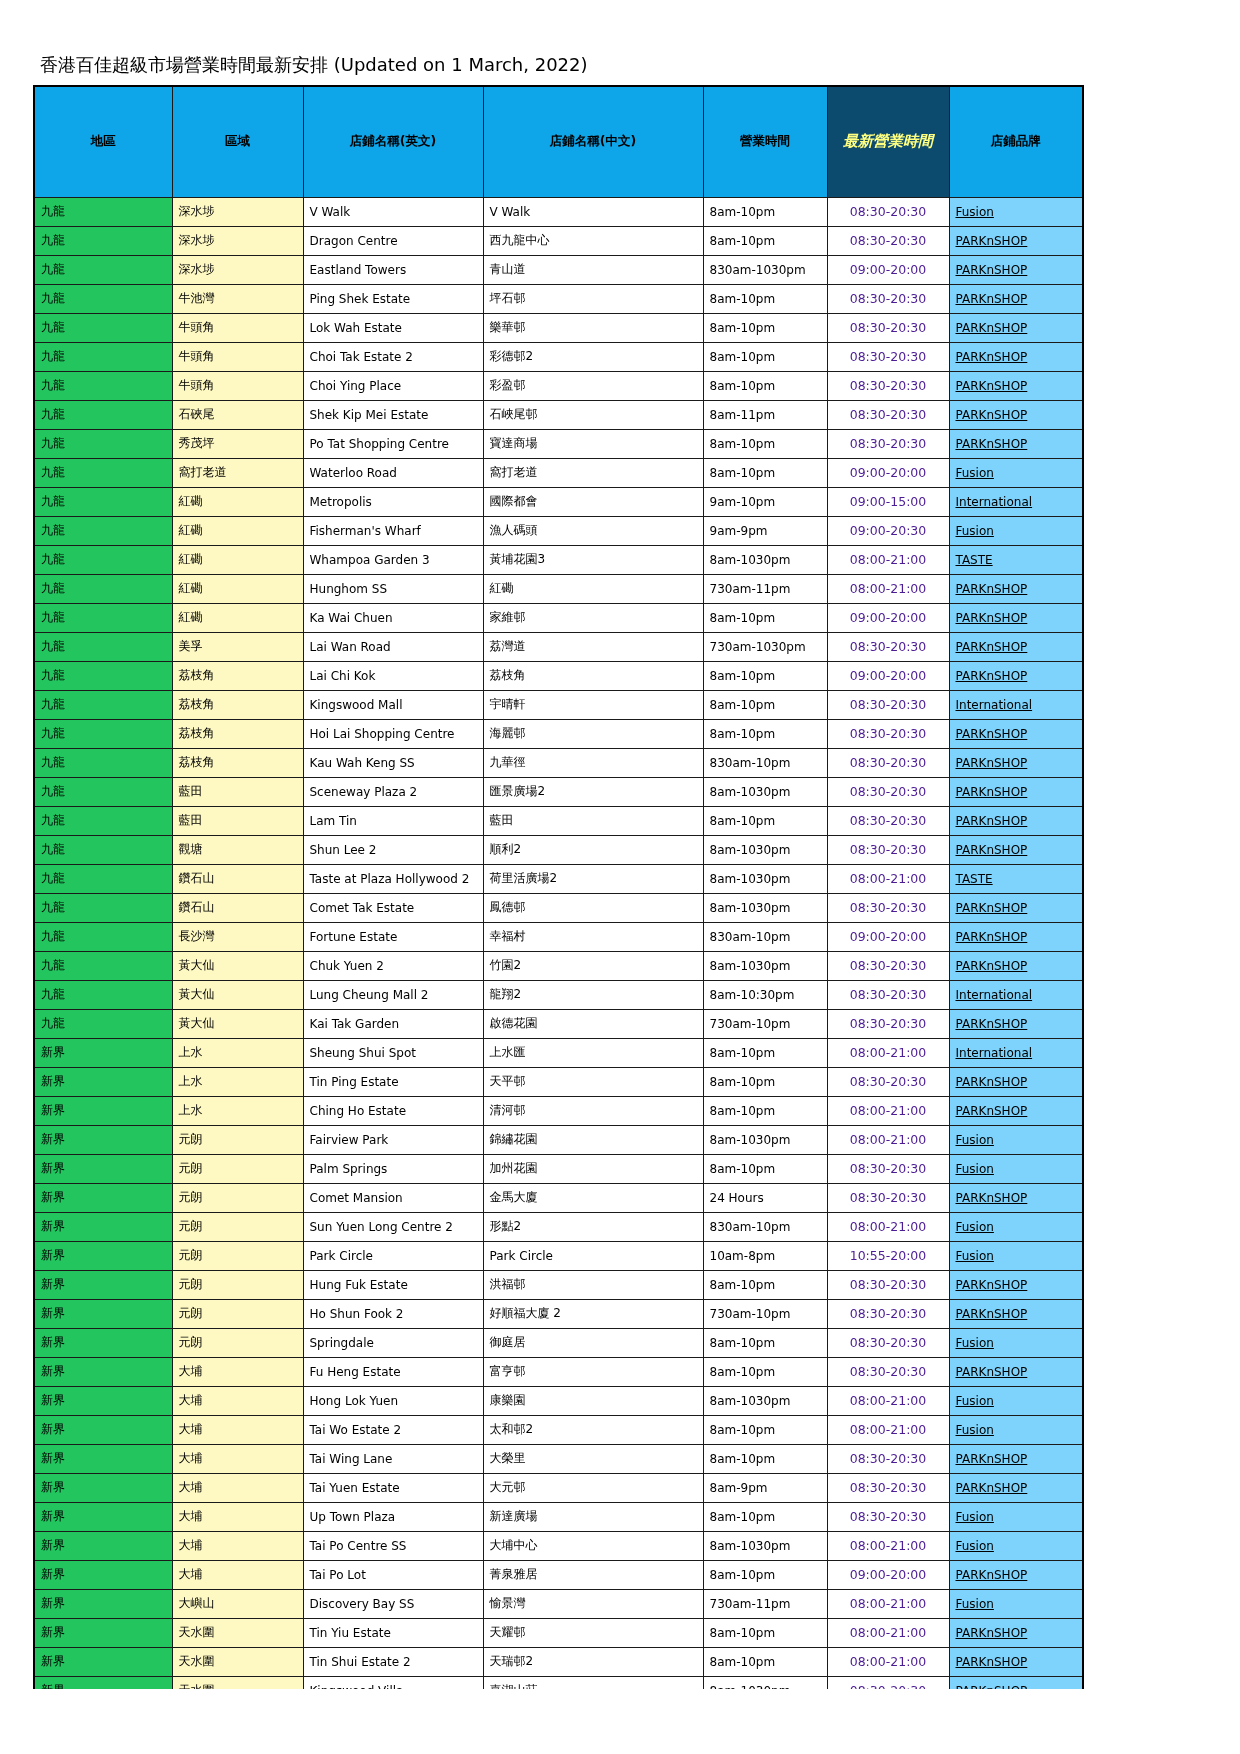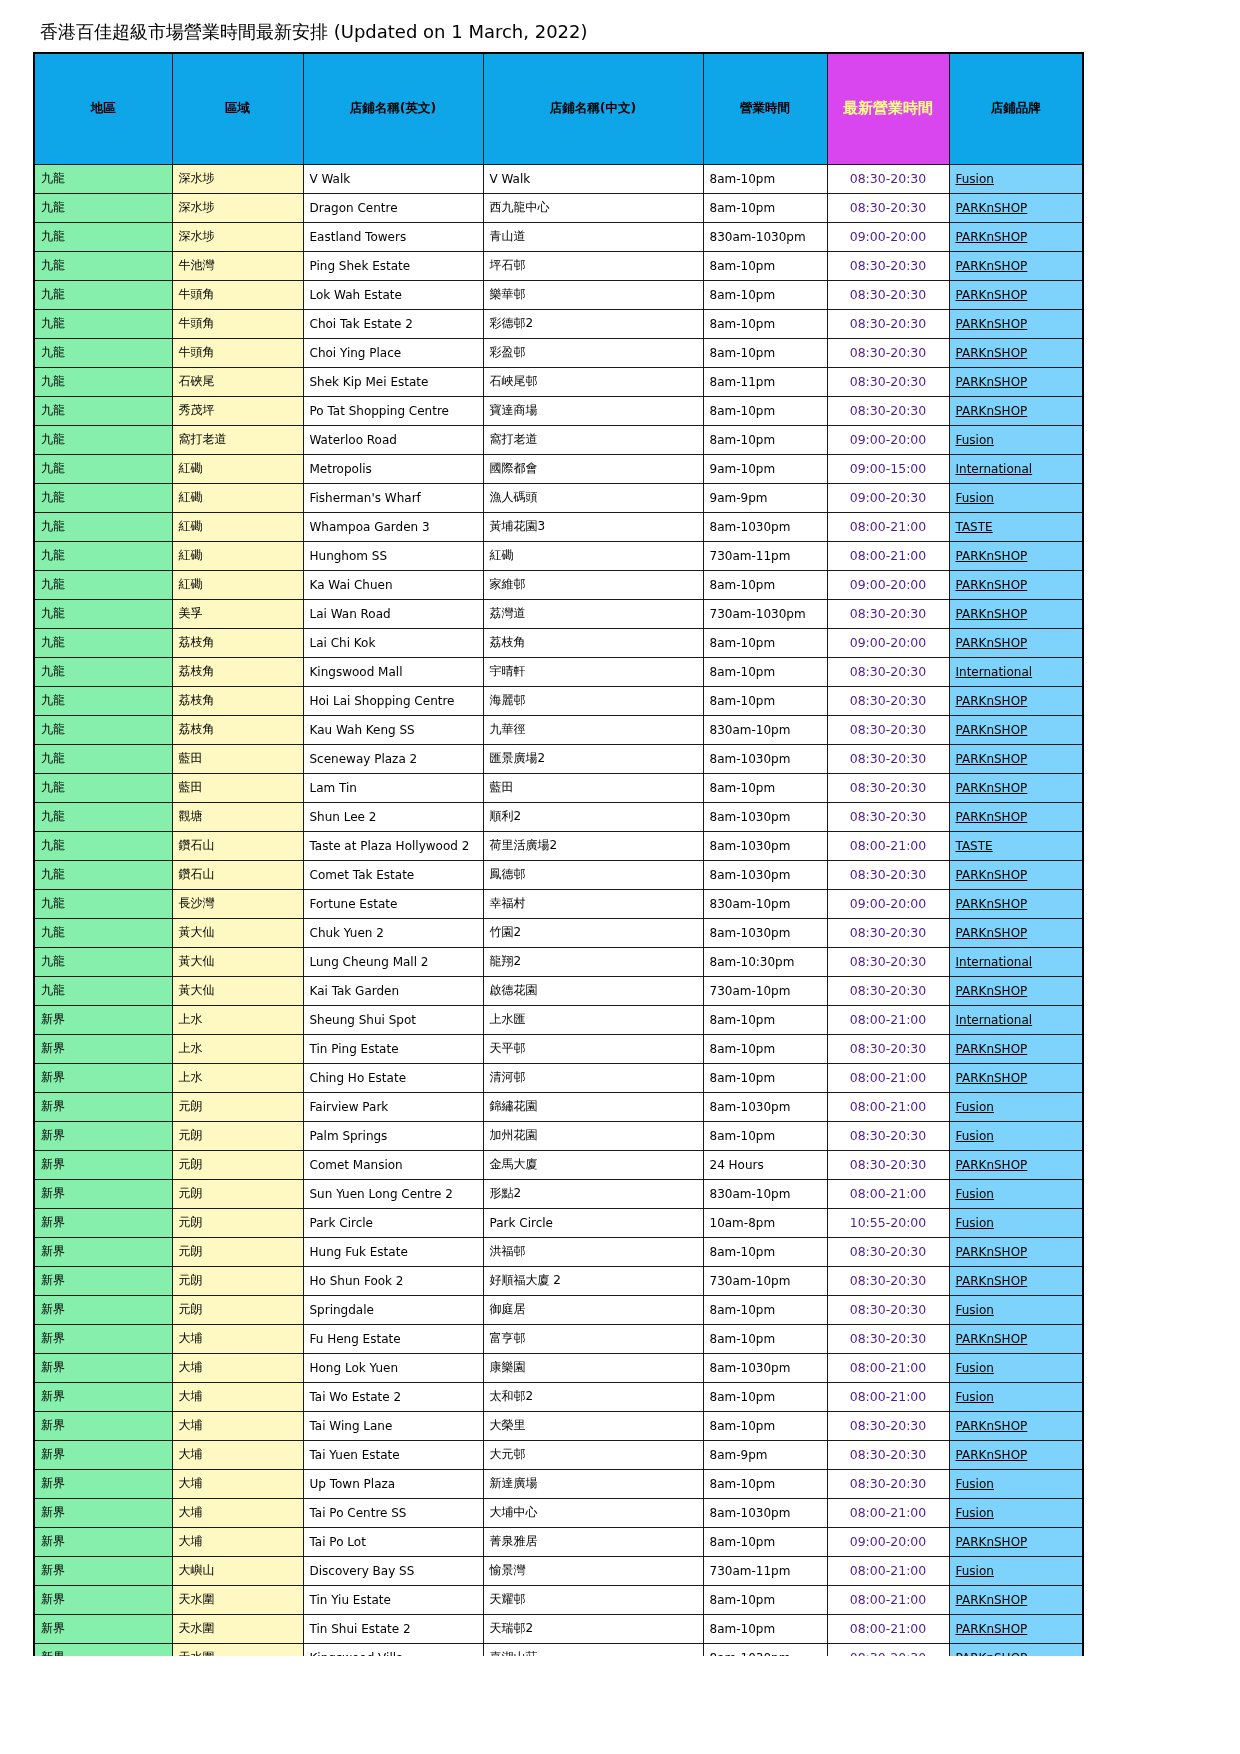--- a/index.html
+++ b/index.html
@@ -4,20 +4,21 @@
 <style>
   html,body{margin:0;padding:0;background:#ffffff;}
   .page{
     position:relative;
     width:1240px;
     height:1656px;
     background:#ffffff;
     font-family:"DejaVu Sans","Liberation Sans",sans-serif;
     color:#000;
     overflow:hidden;
+    margin-top:33px;
   }
   .title{
     position:absolute;
     left:40px;
     top:20px;
     margin:0;
     font-size:18px;
     font-weight:500;
     color:#000;
     white-space:nowrap;
@@ -41,32 +42,33 @@
   thead th{
     height:111px;
     font-size:12.5px;
     font-weight:bold;
     text-align:center;
     vertical-align:middle;
     background:#0ea5e9;
     border-bottom:2px solid #000;
   }
   thead th.hl{
-    background:#d946ef;
+    background:#0c4a6e;
     color:#ffff80;
     font-size:15px;
+    font-style:italic;
   }
   tbody td{
     height:29px;
     font-size:12px;
     vertical-align:middle;
     padding:0 6px;
     background:#ffffff;
   }
-  tbody td.c0{background:#86efac;}
+  tbody td.c0{background:#22c55e;}
   tbody td.c1{background:#fef9c3;}
   tbody td.c6{background:#7dd3fc;text-decoration:underline;}
   tbody td.c5{
     color:#4c1d95;
     text-align:center;
     font-size:12.5px;
   }
 </style>
 </head>
 <body>

